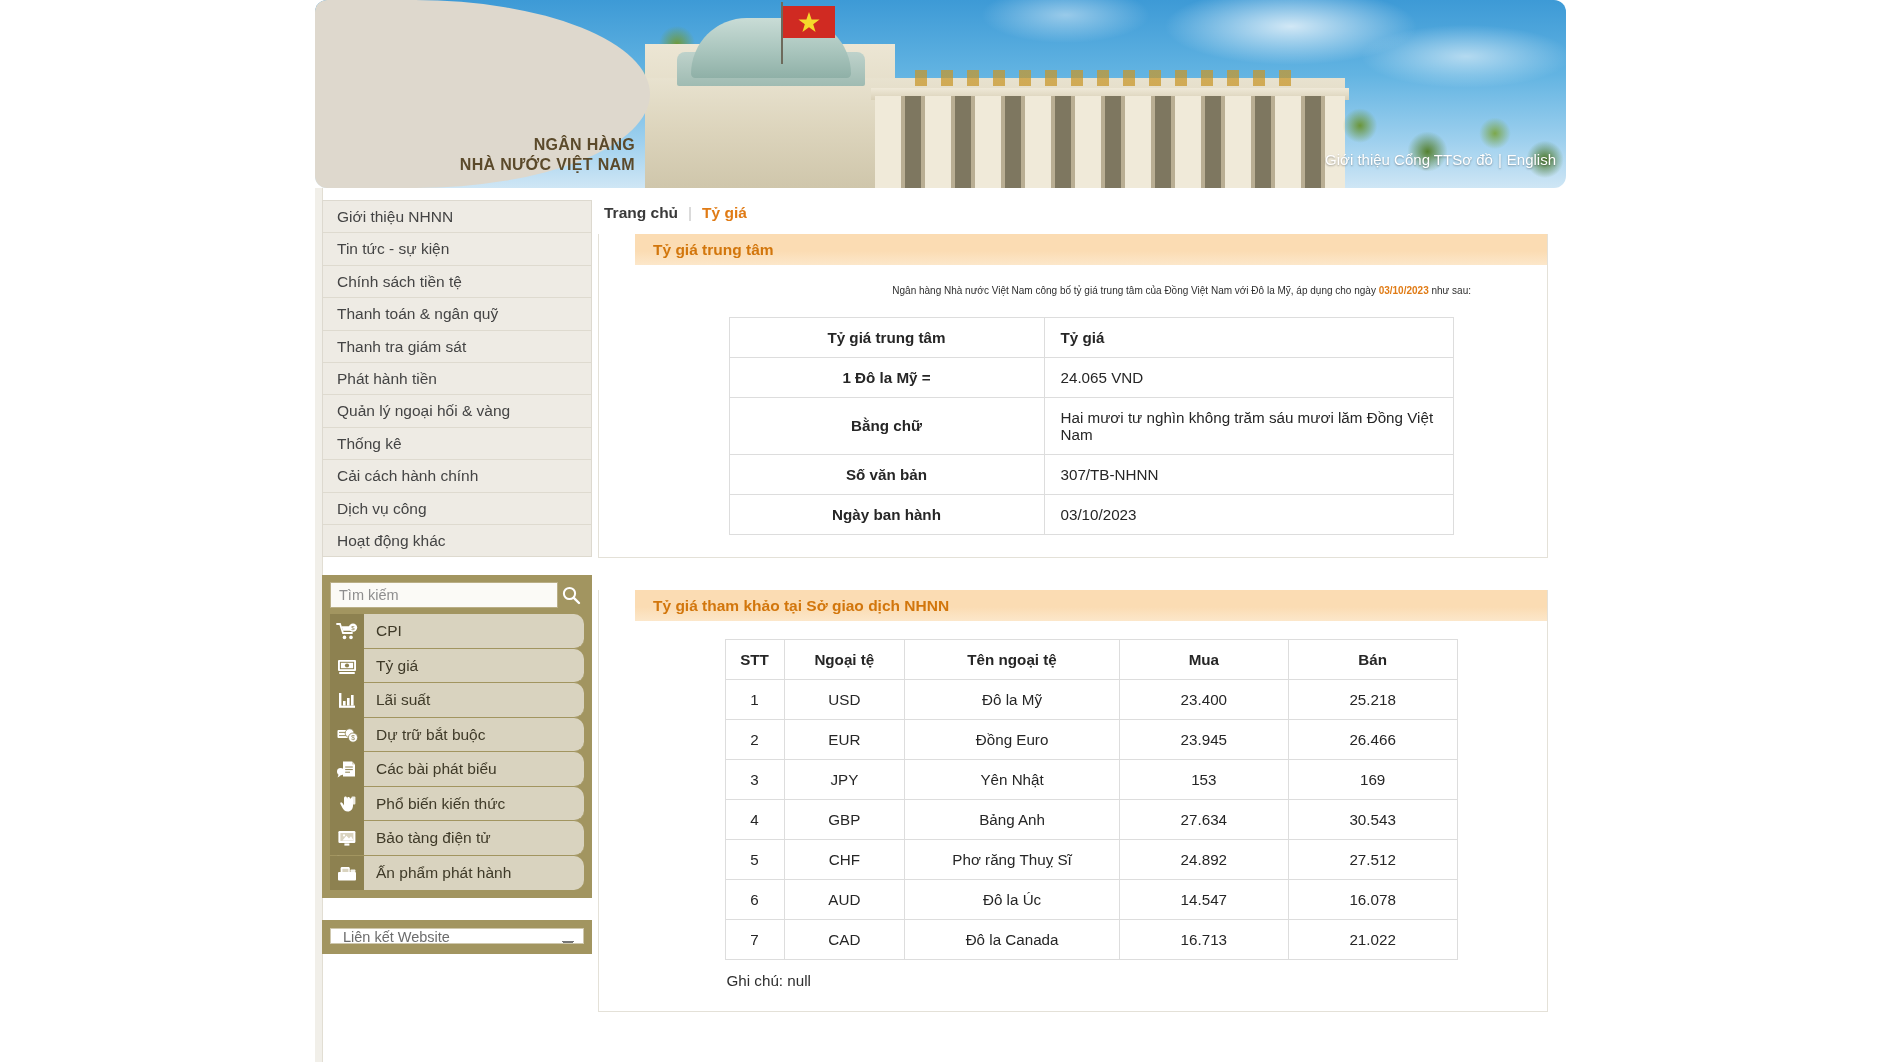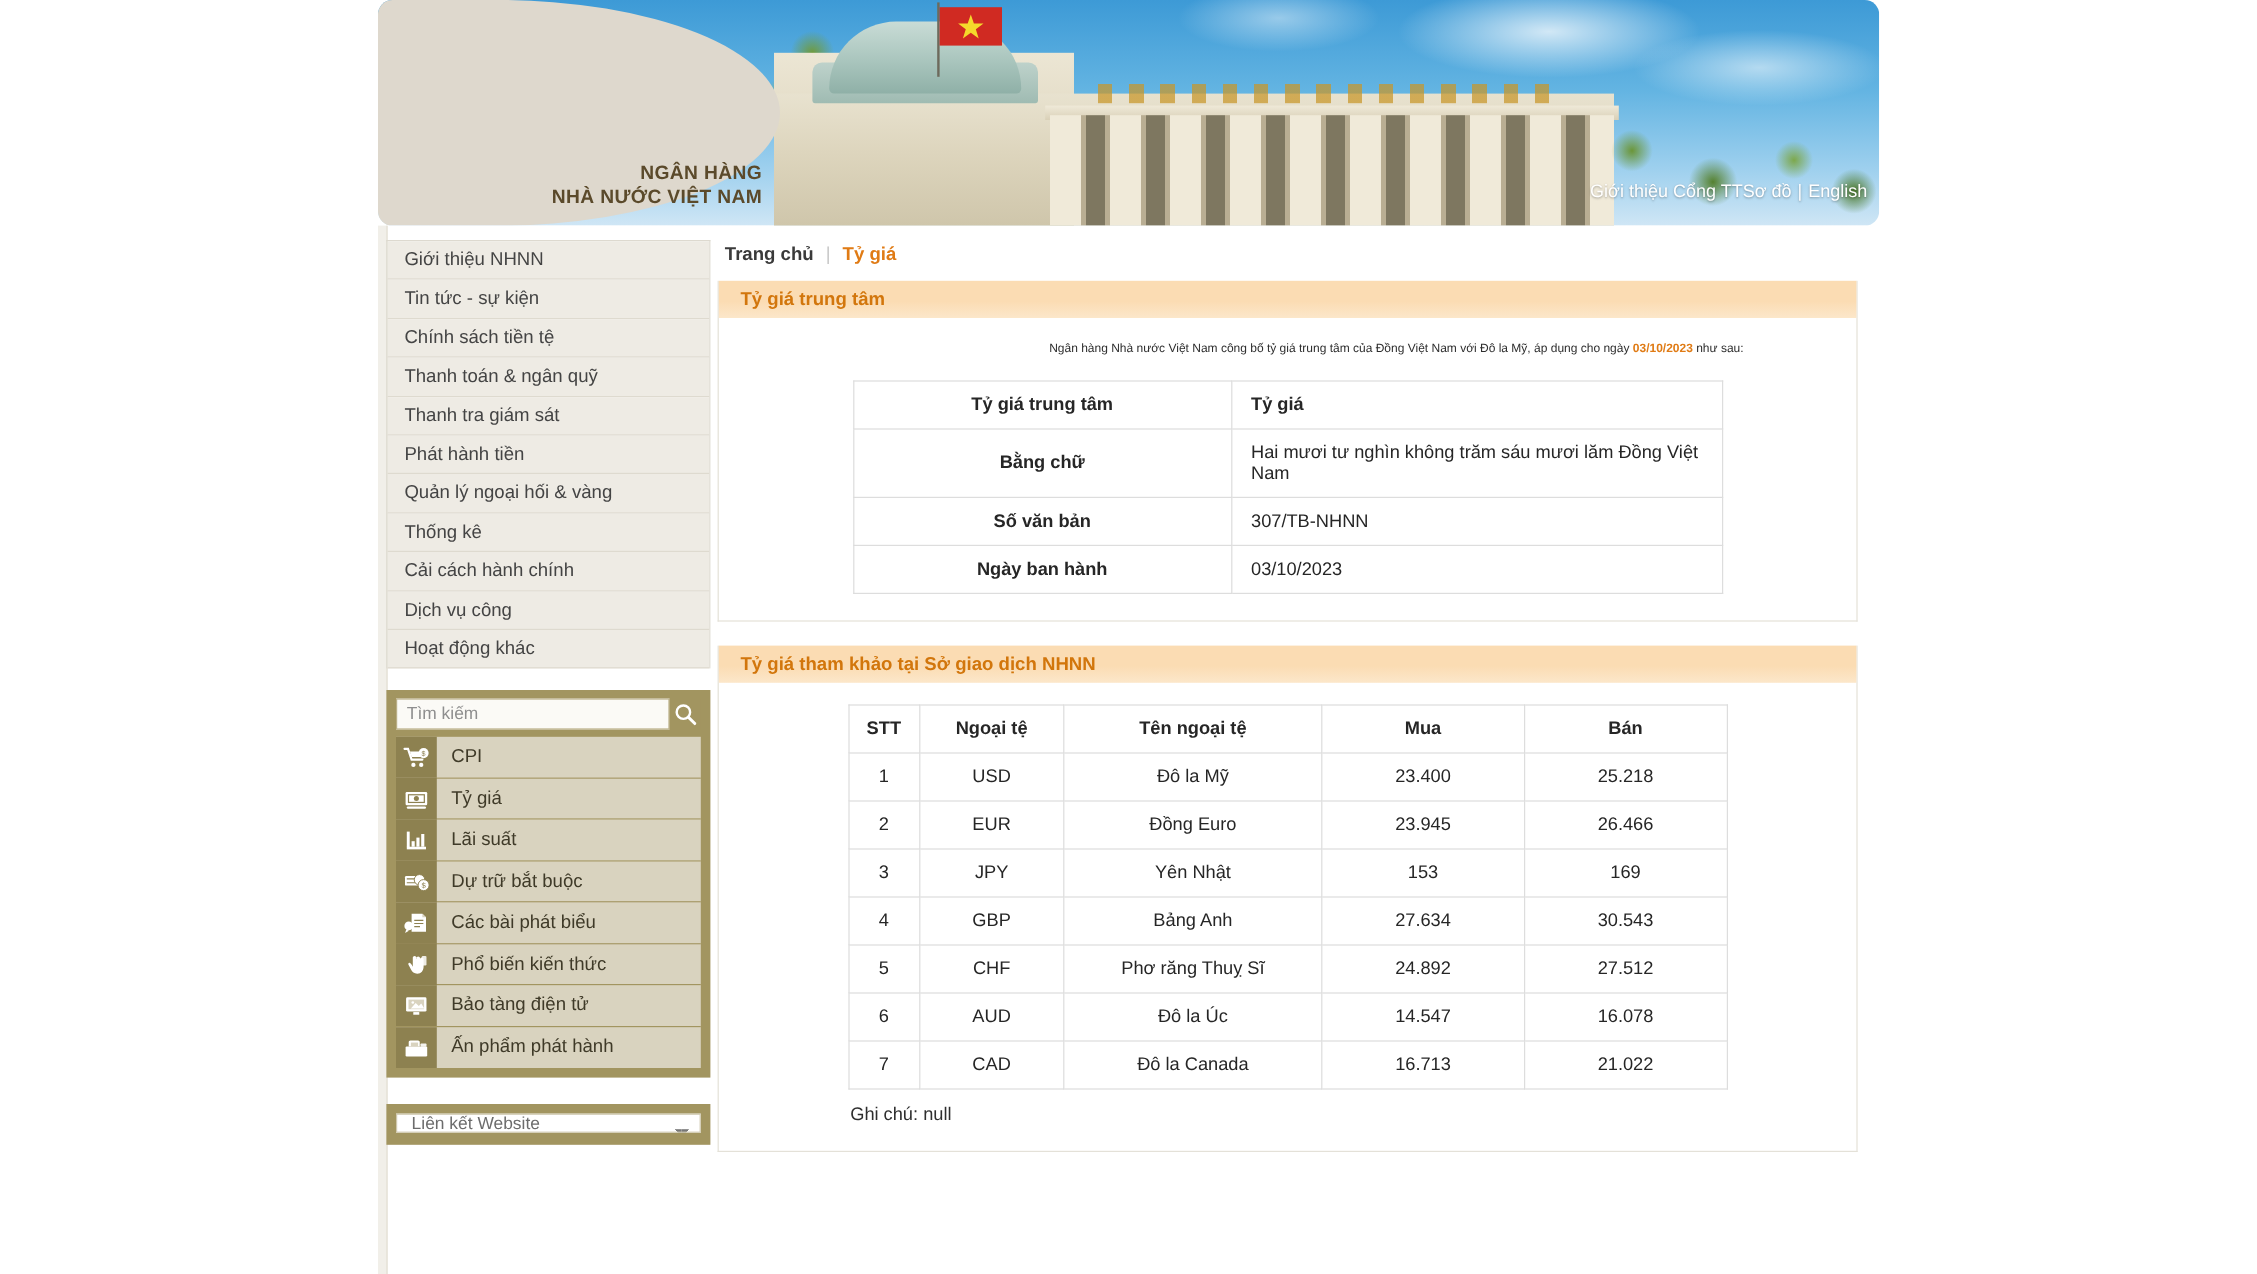--- a/index.html
+++ b/index.html
@@ -176,20 +176,21 @@
     display: flex; align-items: center; justify-content: center;
     padding: 0;
   }
   .icon-list { }
   .icon-item {
     display: flex; align-items: center;
     height: 34.5px;
     background: #d9d3bf;
     border-bottom: 1px solid #a29560;
     cursor: pointer;
+    border-radius: 10px;
   }
   .icon-item:last-child { border-bottom: none; }
   .icon-box {
     width: 34px; height: 34.5px;
     background: #8d8150;
     display: flex; align-items: center; justify-content: center;
     flex: 0 0 34px;
   }
   .icon-label {
     padding-left: 12px;
@@ -228,21 +229,21 @@
   .breadcrumb {
     padding: 16px 0 12px 6px;
     font-size: 15.5px;
     font-weight: bold;
     color: #3a3a3a;
   }
   .breadcrumb .sep { color: #c8c8c8; font-weight: normal; margin: 0 10px; }
   .breadcrumb .current { color: #e07b15; }
   .breadcrumb a { color: #3a3a3a; text-decoration: none; }
 
-  .panel { border: 1px solid #e4e1d8; border-top: none; margin-bottom: 20px; background:#fff; }
+  .panel { border: 1px solid #e4e1d8; border-top: none; margin-bottom: 32px; background:#fff;padding-left:36px; }
   .panel-head {
     background: linear-gradient(180deg, #fbdcb3 0%, #fbdcb3 55%, #fce7ca 100%);
     height: 31px; line-height: 31px;
     padding-left: 18px;
     font-size: 15.5px;
     font-weight: bold;
     color: #d2760c;
   }
   .panel-body { padding: 18px 16px 22px 16px; }
 
@@ -498,20 +499,24 @@
 
         <p class="intro"><span>Ngân hàng Nhà nước Việt Nam công bố tỷ giá trung tâm của Đồng Việt Nam với Đô la Mỹ, áp dụng cho ngày </span><span class="hl">03/10/2023</span><span> như sau:</span></p>
 
         <table class="grid t-central">
           <tbody>
             <tr class="head">
               <td class="k">Tỷ giá trung tâm</td>
               <td class="v">Tỷ giá</td>
             </tr>
             <tr>
+              <td class="k">1 Đô la Mỹ =</td>
+              <td class="v">24.065 VND</td>
+            </tr>
+            <tr>
               <td class="k">Bằng chữ</td>
               <td class="v">Hai mươi tư nghìn không trăm sáu mươi lăm Đồng Việt Nam</td>
             </tr>
             <tr>
               <td class="k">Số văn bản</td>
               <td class="v">307/TB-NHNN</td>
             </tr>
             <tr>
               <td class="k">Ngày ban hành</td>
               <td class="v">03/10/2023</td>

